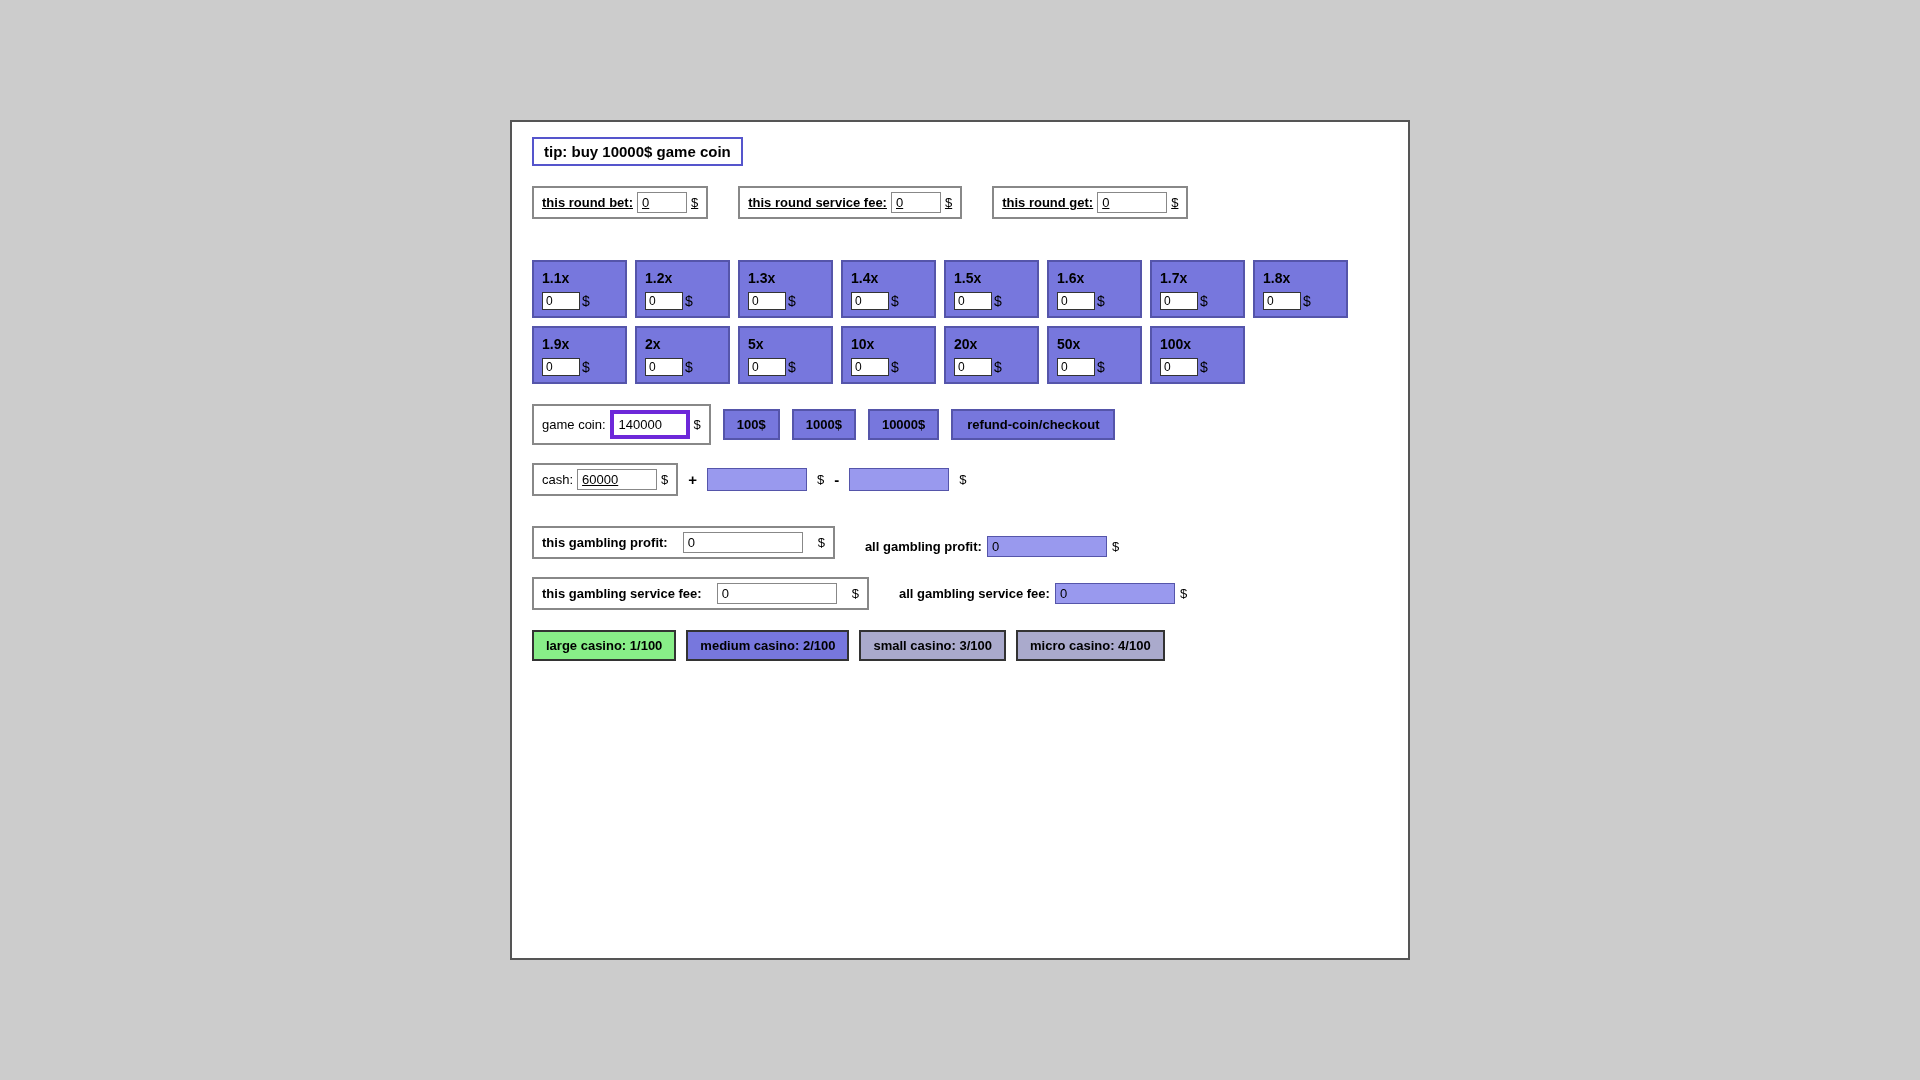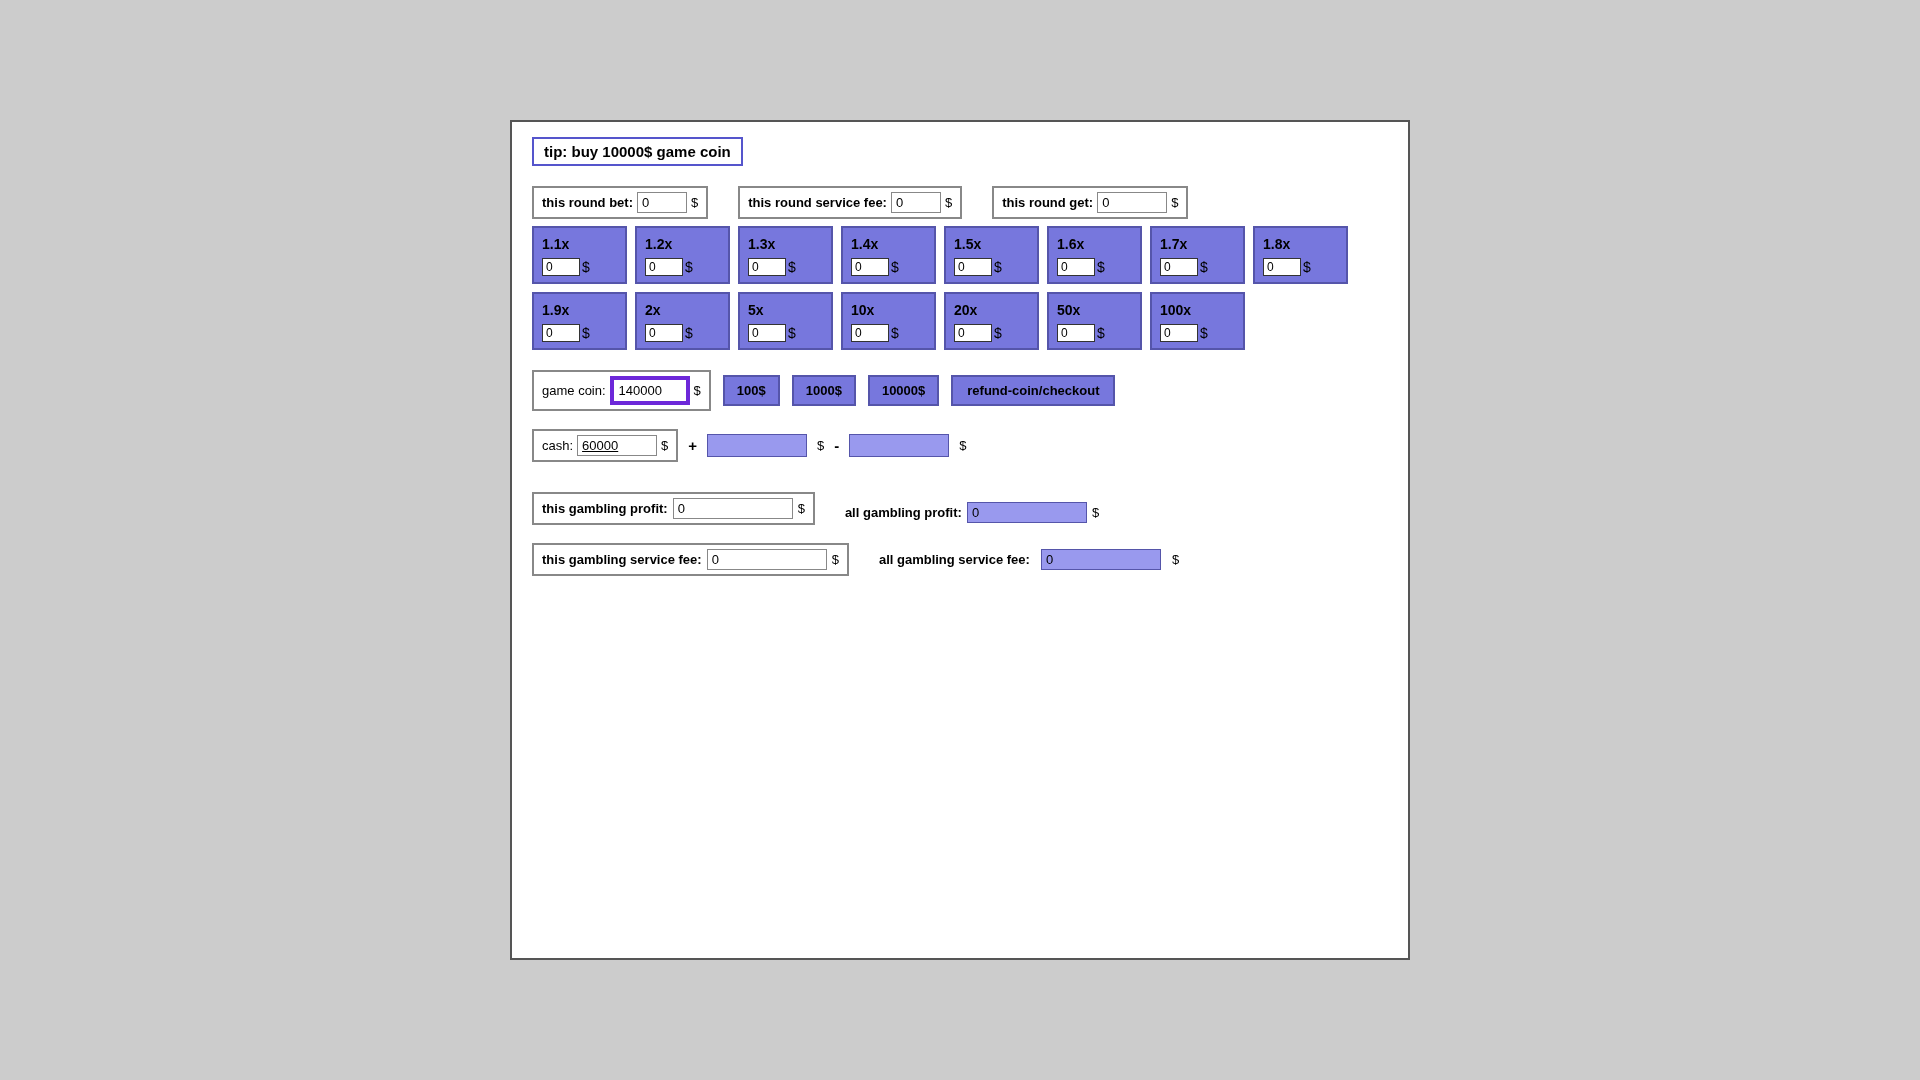--- a/index.html
+++ b/index.html
@@ -26,21 +26,22 @@
       padding: 4px 10px;
       margin-bottom: 20px;
       color: #000;
       font-weight: bold;
       font-size: 15px;
     }
     .round-info-row {
       display: flex;
       align-items: center;
       gap: 30px;
-      margin-bottom: 7px;
+      margin-bottom: 41px;
+      text-decoration: underline;
     }
     .info-group {
       display: flex;
       align-items: center;
       gap: 4px;
       border: 2px solid #888;
       padding: 4px 8px;
     }
     .info-group label {
       font-weight: bold;
@@ -182,21 +183,21 @@
     }
     .profit-row {
       display: flex;
       align-items: center;
       gap: 30px;
       margin-bottom: 18px;
     }
     .profit-group {
       display: flex;
       align-items: center;
-      gap: 5px;
+      gap: 15px;
       border: 2px solid #888;
       padding: 4px 8px;
     }
     .profit-input {
       border: 1px solid #888;
       padding: 2px 4px;
       width: 120px;
       font-size: 13px;
     }
     .profit-input-purple {
@@ -409,23 +410,29 @@
         <input class="profit-input-purple" type="text" value="0" style="">
         <span class="dollar">$</span>
       </div>
     </div>
     <div class="profit-row">
       <div class="profit-group">
         <label class="profit-label">this gambling service fee:</label>
         <input class="profit-input" type="text" value="0" style="">
         <span class="dollar">$</span>
       </div>
-      <div style="display:flex;align-items:center;gap:11px;">
+      <div style="display:flex;align-items:center;gap:5px;">
         <label class="profit-label">all gambling service fee:</label>
         <input class="profit-input-purple" type="text" value="0" style="">
         <span class="dollar">$</span>
       </div>
     </div>
   </div>
 
   
+  <div class="casino-row">
+  <div class="casino-badge green">large casino: 1/100</div>
+      <div class="casino-badge blue">medium casino: 2/100</div>
+      <div class="casino-badge gray">small casino: 3/100</div>
+      <div class="casino-badge gray">micro casino: 4/100</div>
+    </div>
 
 </div>
 
 </body></html>

